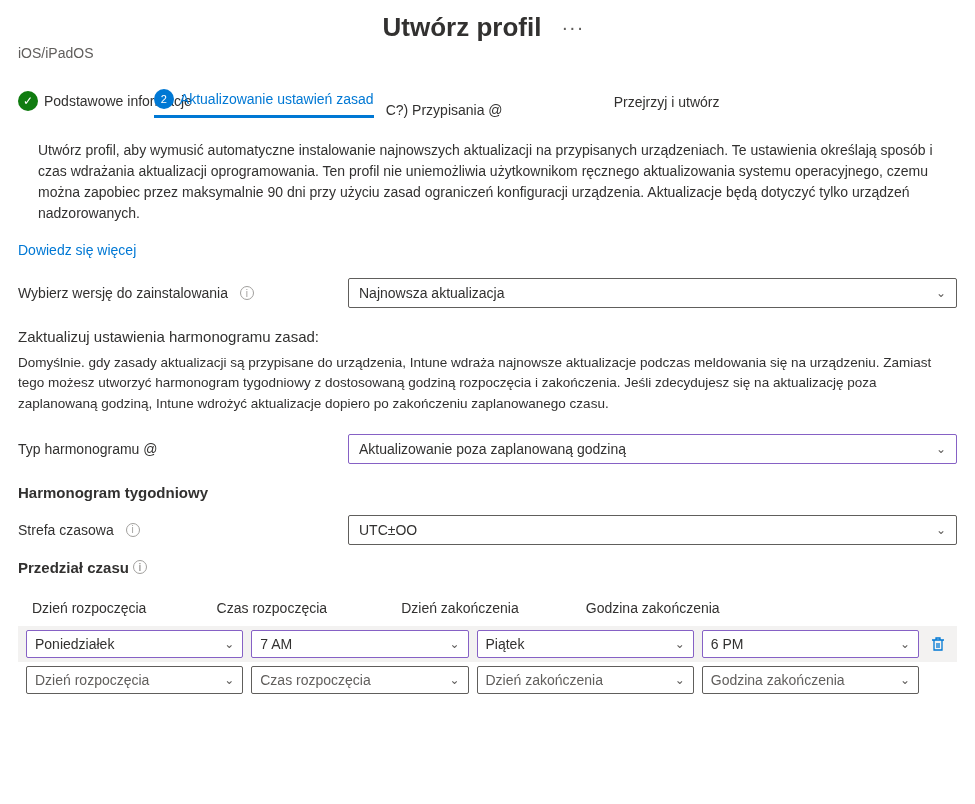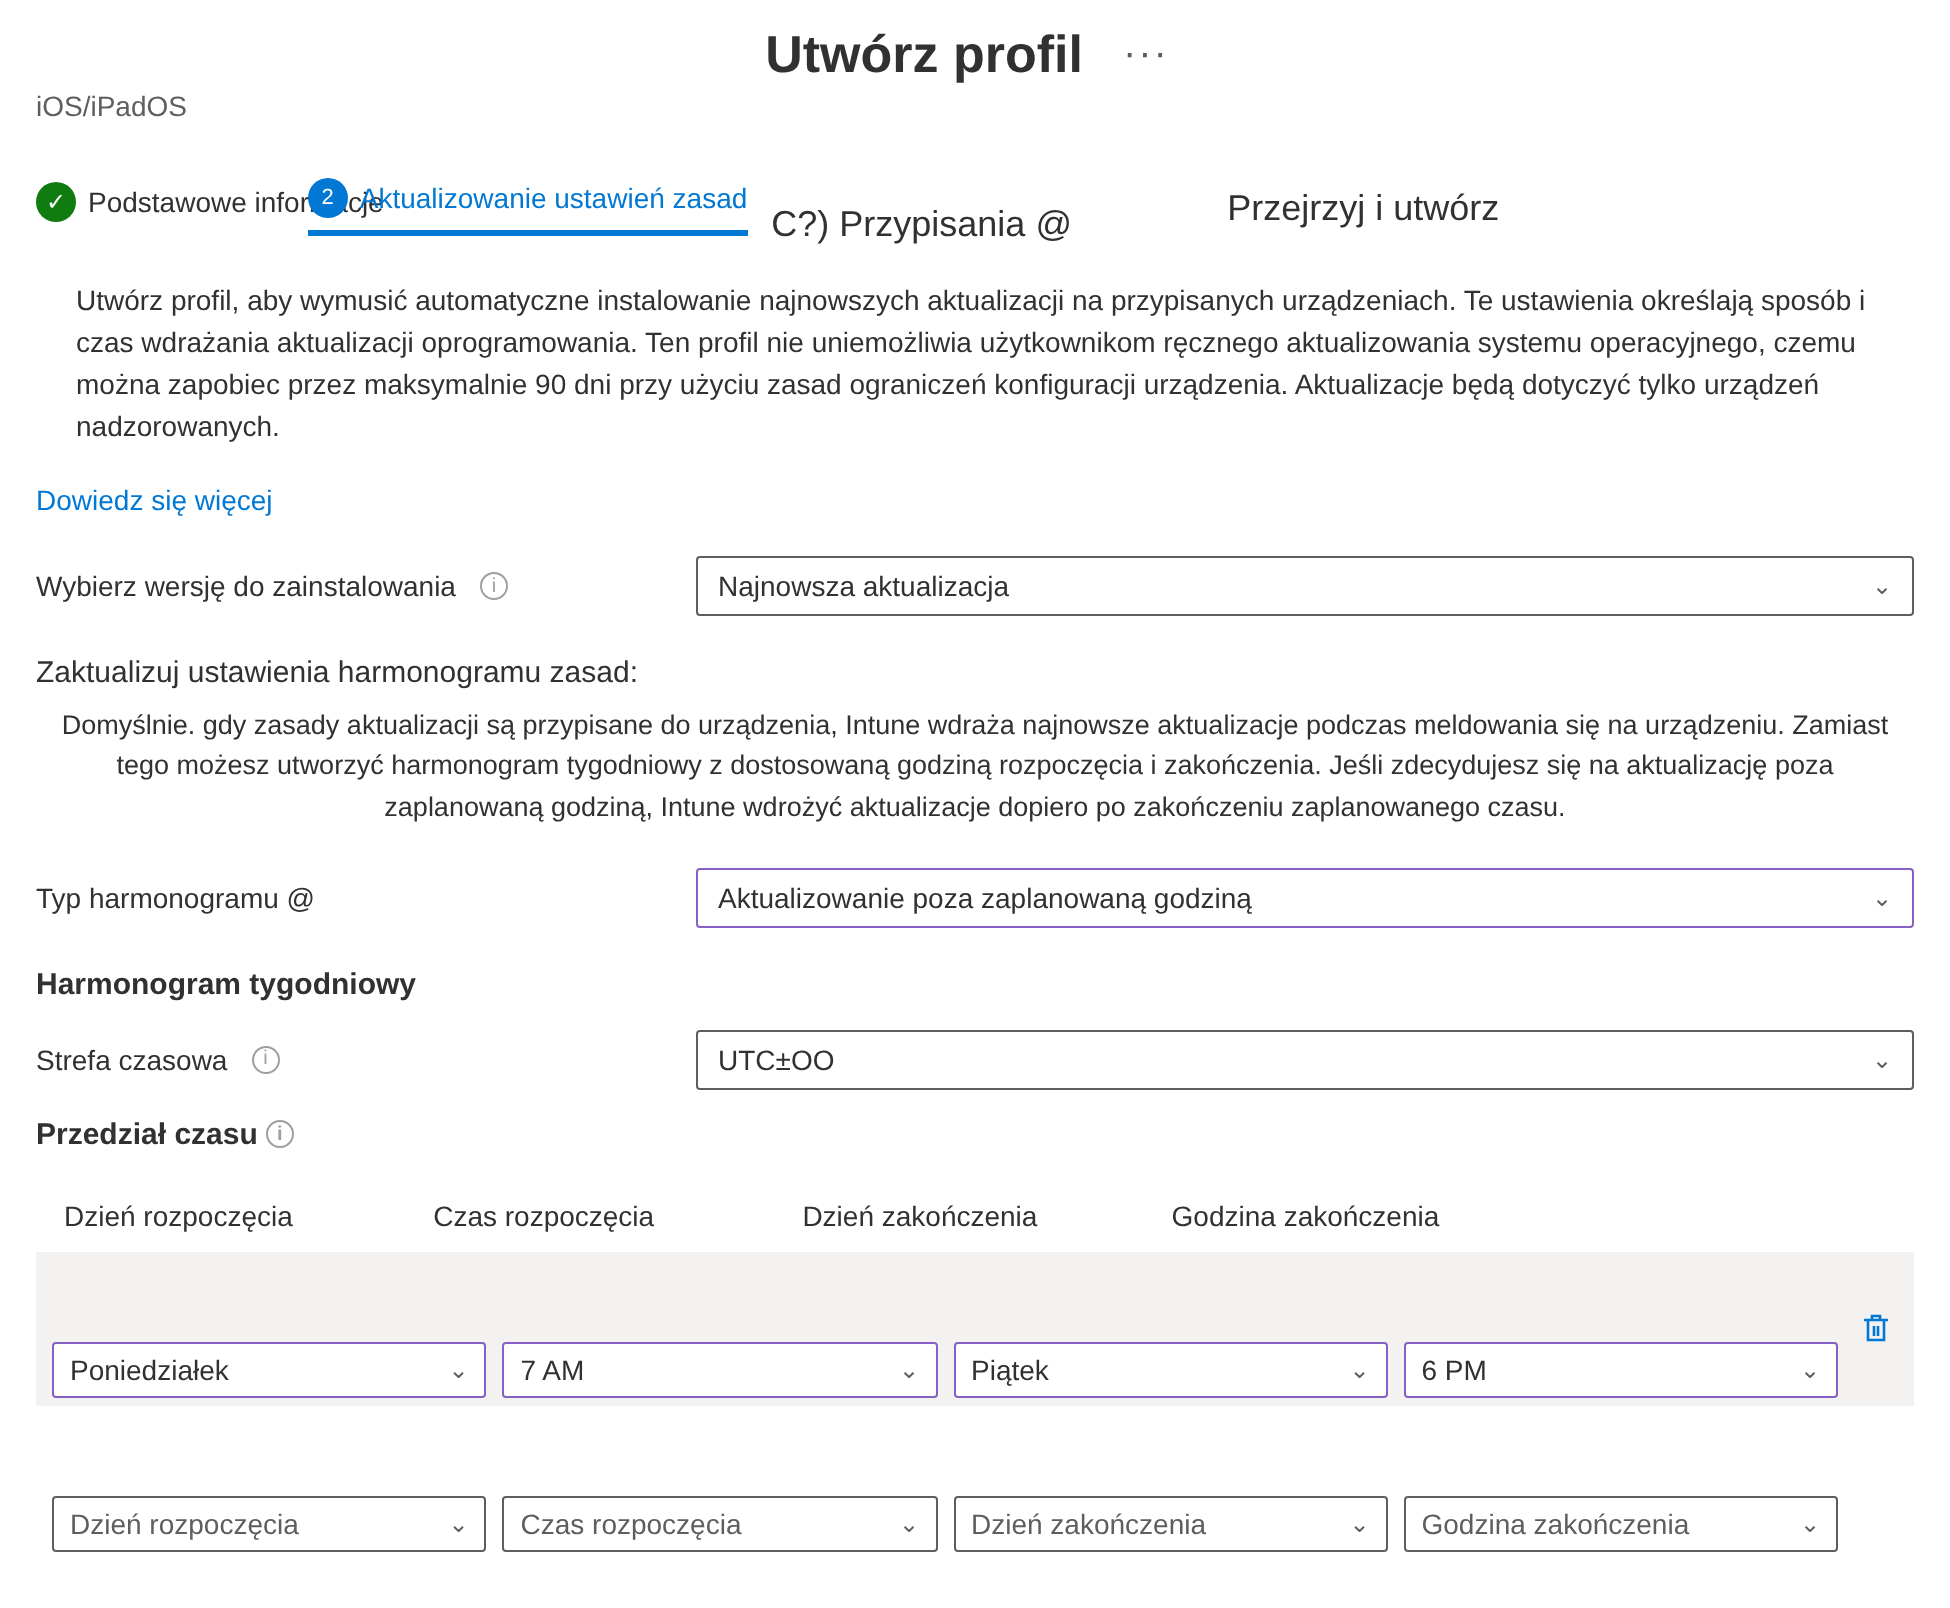--- a/index.html
+++ b/index.html
@@ -12,21 +12,21 @@
       width: 975px;
     }
     .header-row { display: flex; align-items: center; gap: 12px; justify-content: center; }
     h1 { font-size: 26px; font-weight: 600; }
     .more-btn { font-size: 20px; letter-spacing: 1px; color: #605e5c; cursor: pointer; padding: 4px 8px; }
     .subtitle { color: #605e5c; font-size: 14px; margin-top: 2px; margin-bottom: 28px; }
     .tabs { display: flex; align-items: center; gap: 20px; border-bottom: none; margin-bottom: 22px; }
     .tab { display: flex; align-items: center; gap: 6px; font-size: 14px; padding-bottom: 6px; cursor: pointer; }
     .tab.active { border-bottom: 3px solid #0078d4; color: #0078d4; }
     .tab-ghost { color: #a19f9d; font-size: 14px; position: relative; }
-    .tab-ghost .overlay { position: absolute; top: -2px; left: -8px; font-size: 18px; color: #323130; white-space: nowrap; }
+    .tab-ghost .overlay { position: absolute; top: -2px; left: -8px; font-size: 14px; color: #323130; white-space: nowrap; }
     .tab-icon-check { width: 20px; height: 20px; border-radius: 50%; background: #107c10; color: #fff; display: inline-flex; align-items: center; justify-content: center; font-size: 12px; }
     .tab-icon-step { width: 20px; height: 20px; border-radius: 50%; background: #0078d4; color: #fff; display: inline-flex; align-items: center; justify-content: center; font-size: 11px; }
     .desc { line-height: 1.5; margin-bottom: 18px; max-width: 940px; margin-left: 20px; }
     .link { color: #0078d4; cursor: pointer; margin-bottom: 20px; display: inline-block; }
     .form-row { display: flex; align-items: center; margin-bottom: 20px; }
     .form-label { width: 330px; display: flex; align-items: center; gap: 12px; }
     .info-icon { width: 14px; height: 14px; border-radius: 50%; border: 1px solid #a19f9d; display: inline-flex; align-items: center; justify-content: center; font-size: 10px; color: #a19f9d; }
     .select-box {
       flex: 1;
       border: 1px solid #605e5c;
@@ -35,39 +35,38 @@
       display: flex;
       align-items: center;
       justify-content: space-between;
       background: #fff;
       cursor: pointer;
       max-width: 620px;
     }
     .select-box.highlight { border-color: #8661c5; gap: 40px; }
     .chevron { font-size: 12px; color: #605e5c; }
     .section-title { font-size: 15px; margin-bottom: 8px; }
-    .small-desc { font-size: 13.5px; color: #323130; line-height: 1.5; margin-bottom: 20px; text-align: center; }
+    .small-desc { font-size: 13.5px; color: #323130; line-height: 1.5; margin-bottom: 20px; }
     .subsection { margin-bottom: 14px; font-size: 15px; font-weight: bold; }
     .table-area { margin-top: 24px; }
     .table-header { display: flex; padding: 0 8px; margin-bottom: 10px; }
     .table-header > div { flex: 1; font-size: 14px; padding: 0 6px; }
     .table-row { display: flex; align-items: center; padding: 4px 8px; gap: 8px; }
     .table-row.shaded { background: #f3f2f1; }
     .cell-select {
       flex: 1;
       border: 1px solid #605e5c;
       border-radius: 2px;
       padding: 5px 8px;
       display: flex;
       align-items: center;
       justify-content: space-between;
       background: #fff;
       cursor: pointer;
       font-size: 14px;
-      margin-top: 41px;
     }
     .cell-select.highlight { border-color: #8661c5; }
     .cell-select.placeholder { color: #605e5c; }
     .delete-btn { width: 22px; display: flex; align-items: center; justify-content: center; cursor: pointer; color: #0078d4; }
     .delete-spacer { width: 22px; }
   </style>
 </head>
 <body>
 
 

